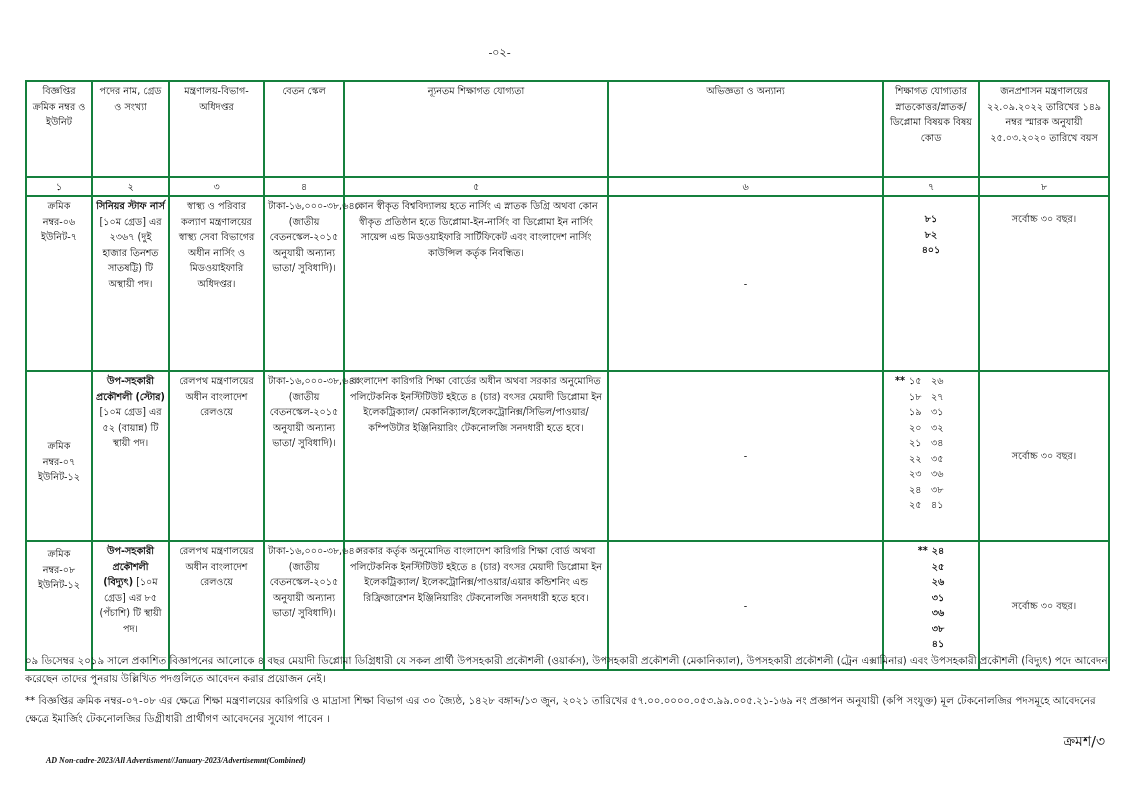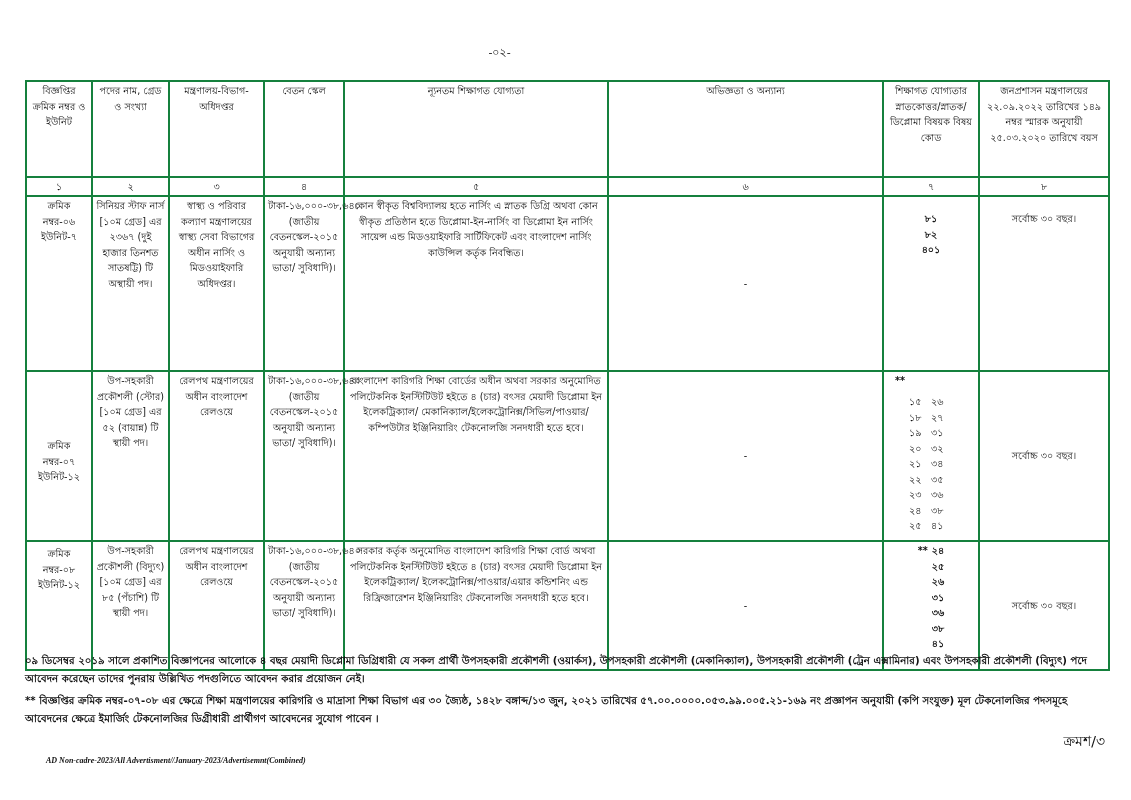--- a/index.html
+++ b/index.html
@@ -20,33 +20,33 @@
   }
   table.ad-table td, table.ad-table th {
     border: 2px solid #15803d;
     vertical-align: top;
     padding: 1px 3px;
     text-align: center;
     font-weight: normal;
   }
   table.ad-table thead tr.head-row th { height: 92px; }
   table.ad-table thead tr.num-row th { height: 17px; vertical-align: middle; padding: 0; }
-  .post-name { font-weight: normal; margin-top: 6px; }
+  .post-name { font-weight: bold; margin-top: 6px; }
   td.qual { text-align: justify; padding: 2px 6px; }
   td.exp { vertical-align: middle !important; }
   td.codes .code-line { display: block; font-weight: bold; }
   .row1 td { height: 158px; }
   .row2 td { height: 155px; }
   .row3 td { height: 122px; }
   .mid { vertical-align: middle !important; }
-  .two-col-codes { display: inline-grid; grid-template-columns: 22px 36px; text-align: left; margin-top: 21px; }
+  .two-col-codes { display: inline-grid; grid-template-columns: 22px 36px; text-align: left; }
   .star { font-weight: bold; margin-right: 4px; }
   .notes {
     position: absolute; left: 25px; width: 1085px;
-    font-size: 10.2px; line-height: 18px; font-weight: bold; color: #111;
+    font-size: 10.2px; line-height: 18px; font-weight: normal; color: #111;
   }
   .note1 { top: 652px; }
   .note2 { top: 692px; }
   .continued {
     position: absolute; top: 730px; right: 26px; font-size: 14px;
   }
   .footer-path {
     position: absolute; top: 756px; left: 46px;
     font-family: "Liberation Serif", serif; font-style: italic; font-weight: bold;
     font-size: 8px;

